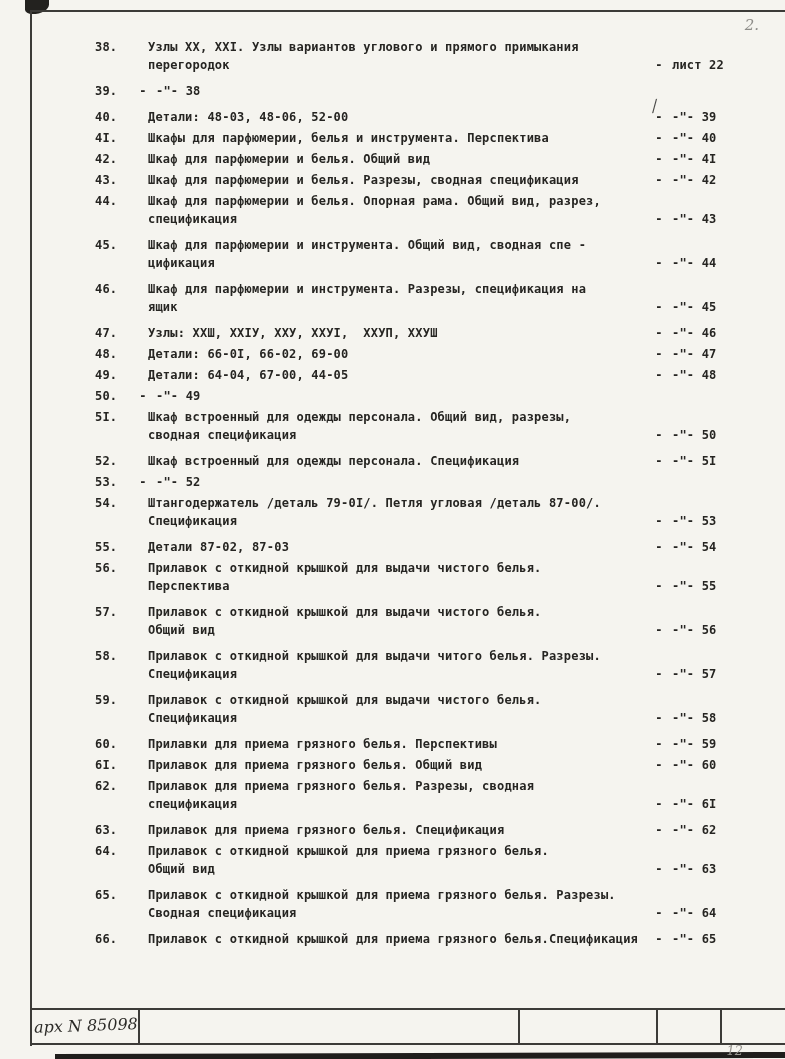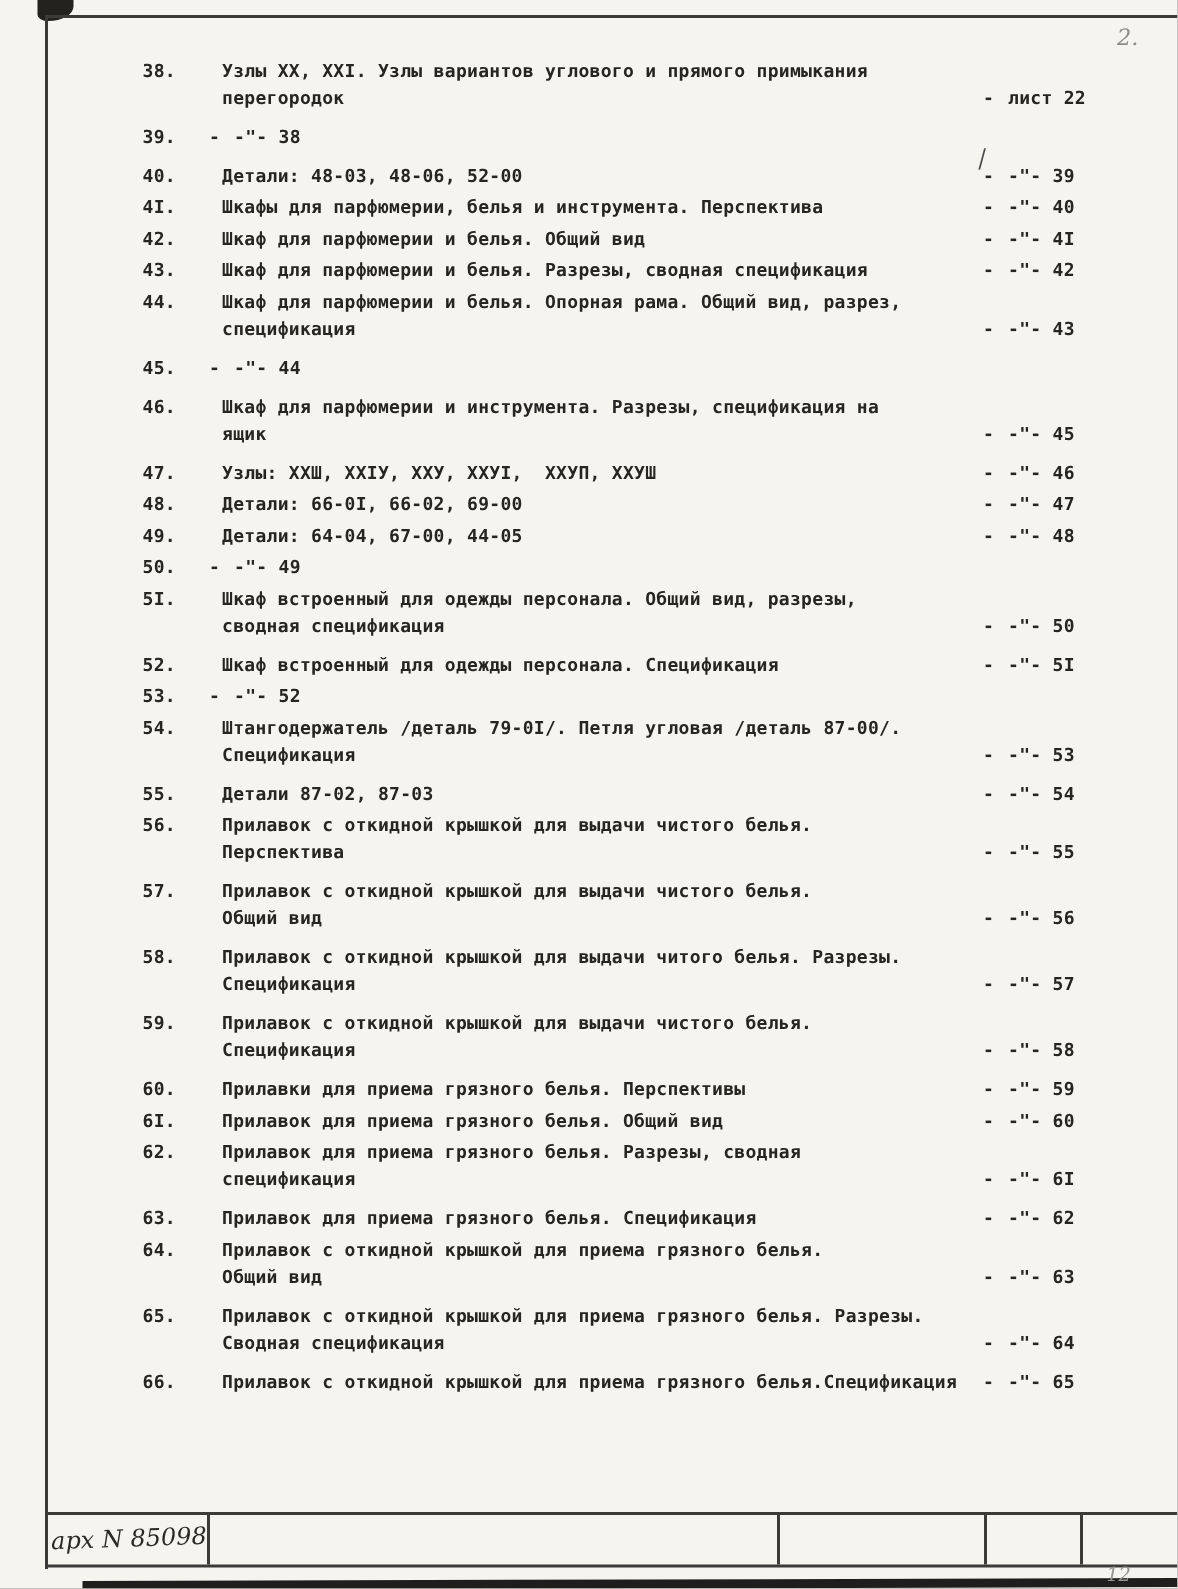--- a/index.html
+++ b/index.html
@@ -16,21 +16,21 @@
   .border-left{position:absolute;left:30px;top:10px;width:2px;height:1036px;background:#3c3b38;}
   
   .blob-tl{position:absolute;left:25px;top:0;width:24px;height:14px;background:#23221f;border-radius:0 0 70% 30%;}
   .bottom-strip{position:absolute;left:55px;bottom:0;width:730px;height:6px;background:#1f1e1c;transform:skewY(-0.15deg);}
   .corner-note{
     position:absolute;top:16px;right:26px;
     font-family:"DejaVu Serif", serif;font-style:italic;
     font-size:15px;color:#8d8c88;
   }
   .bottom-note{
-    position:absolute;right:31px;bottom:1px;
+    position:absolute;right:42px;bottom:1px;
     font-family:"DejaVu Serif", serif;font-style:italic;
     font-size:13px;color:#97958f;z-index:2;
   }
   
   .toc{position:absolute;left:95px;top:38px;width:625px;}
   .entry{
     display:flex;align-items:flex-start;
     font-size:12px;line-height:18px;font-weight:600;
     letter-spacing:0.2px;
     margin-bottom:3px;
@@ -110,20 +110,21 @@
     <div class="ref">-"- 42</div>
   </div>
       <div class="entry multi">
     <div class="num">44.</div>
     <div class="desc">Шкаф для парфюмерии и белья. Опорная рама. Общий вид, разрез,<br>спецификация</div>
     <div class="dash">-</div>
     <div class="ref">-"- 43</div>
   </div>
       <div class="entry multi">
     <div class="num">45.</div>
+    <div class="desc">Шкаф для парфюмерии и инструмента. Общий вид, сводная спе -<br>цификация</div>
     <div class="dash">-</div>
     <div class="ref">-"- 44</div>
   </div>
       <div class="entry multi">
     <div class="num">46.</div>
     <div class="desc">Шкаф для парфюмерии и инструмента. Разрезы, спецификация на<br>ящик</div>
     <div class="dash">-</div>
     <div class="ref">-"- 45</div>
   </div>
       <div class="entry">

